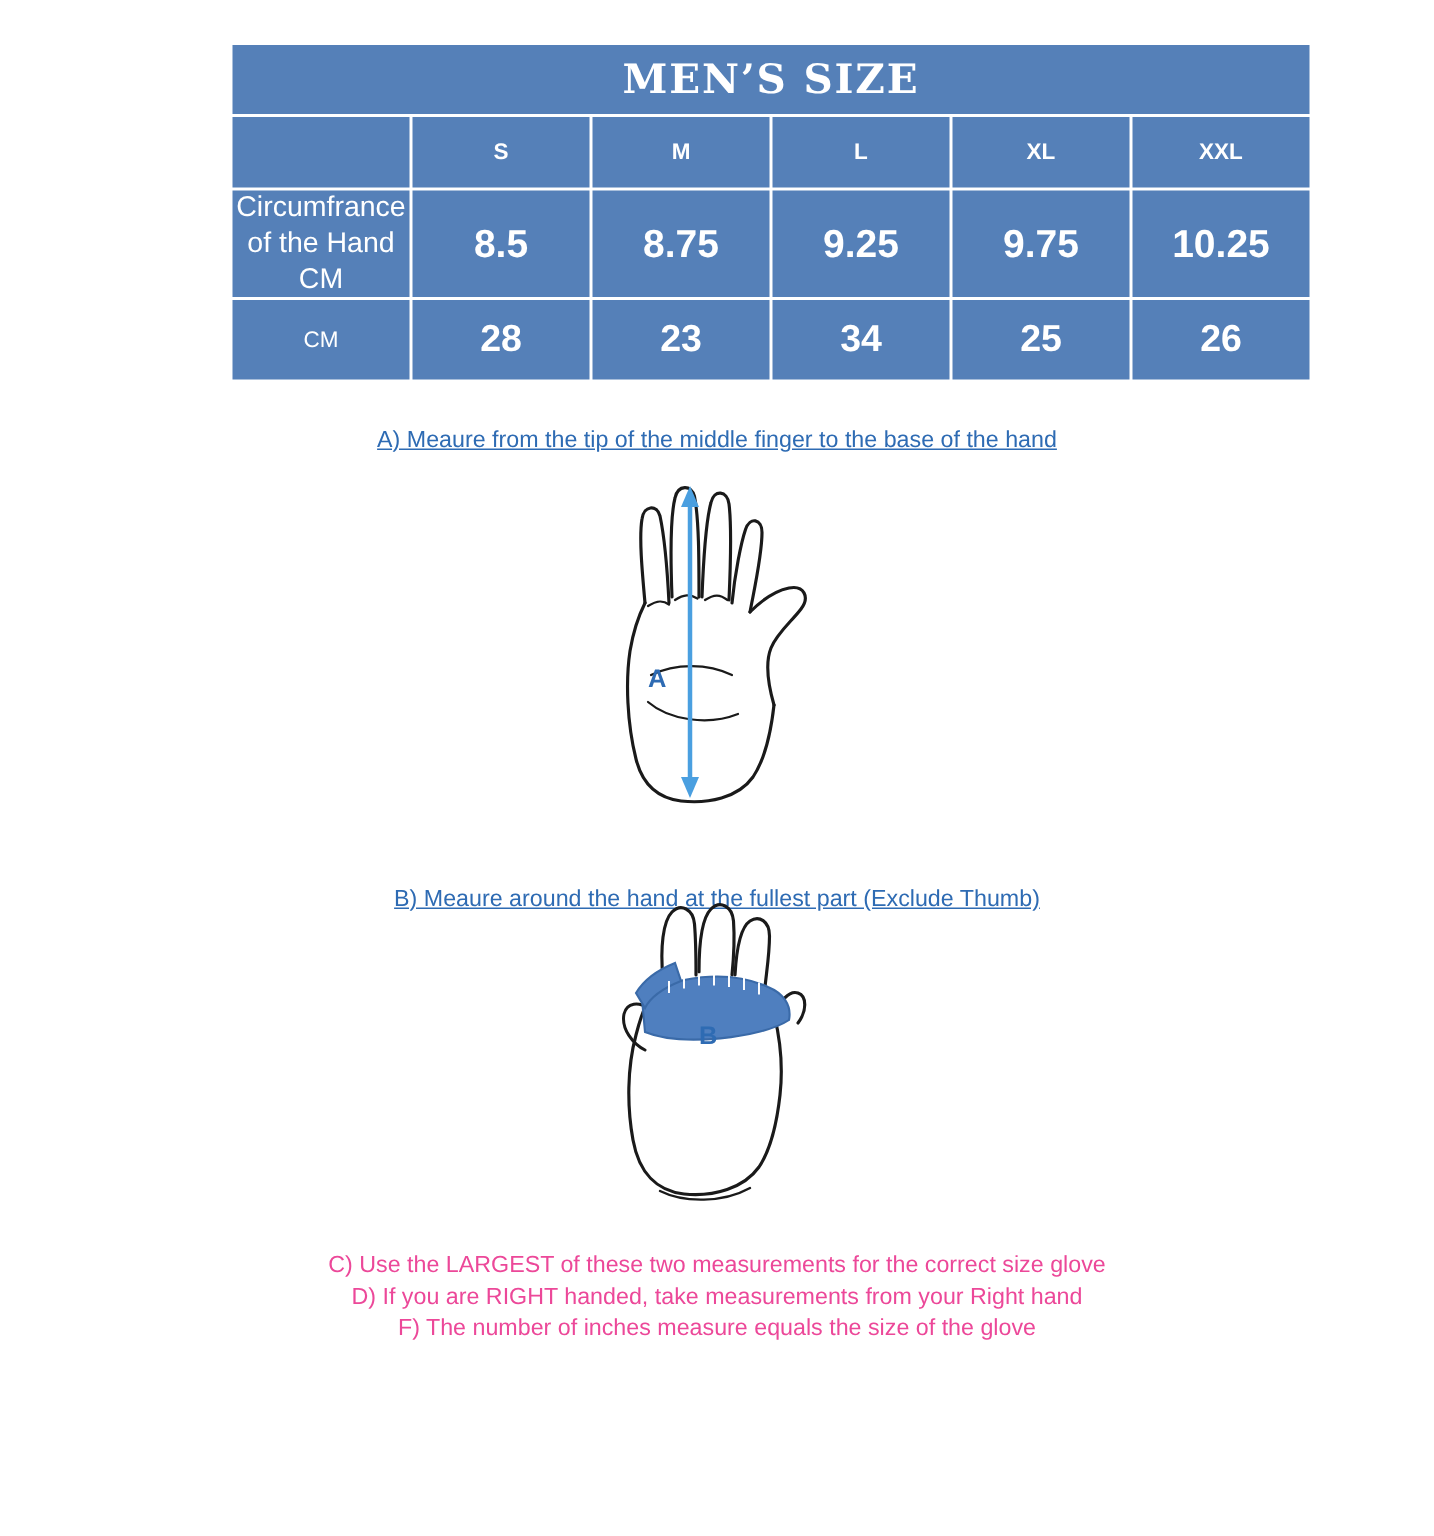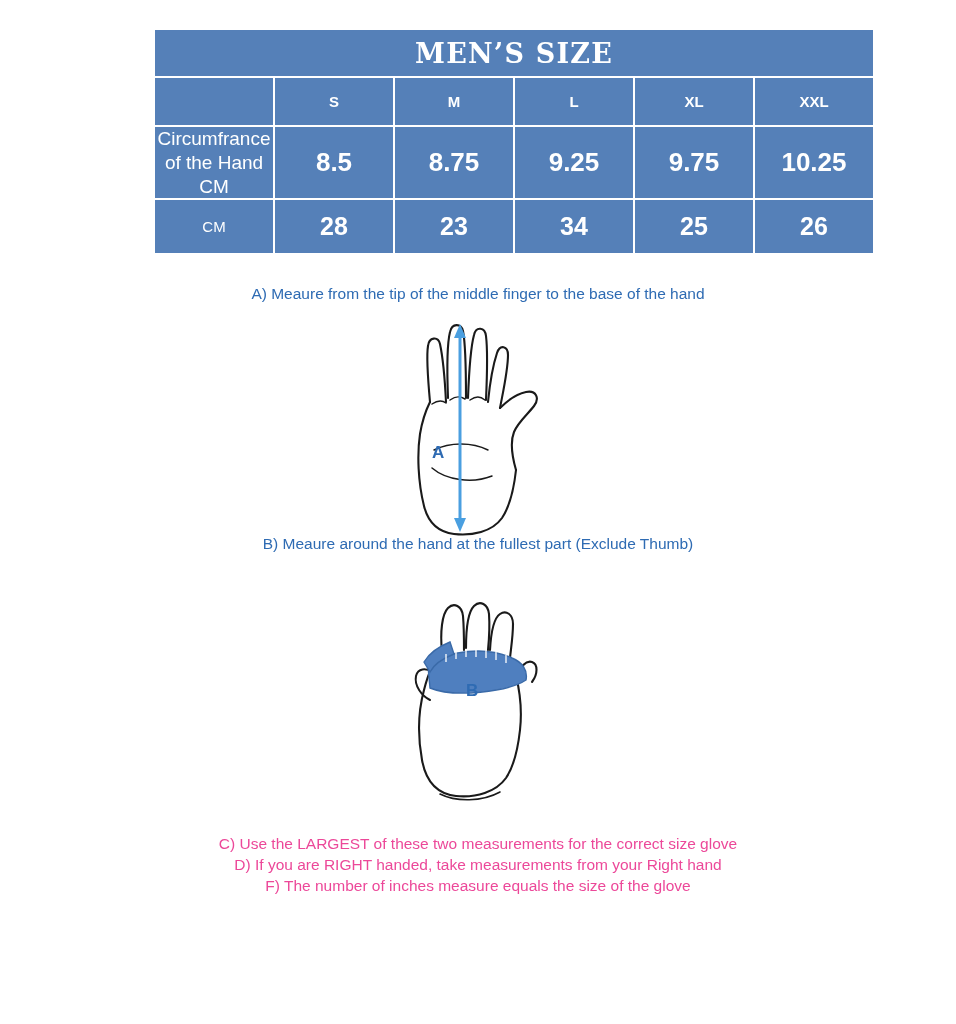--- a/index.html
+++ b/index.html
@@ -82,23 +82,24 @@
     text-align: center;
   }
 
   
   .caption {
     position: absolute;
     width: 956px;
     text-align: center;
     font-size: 15.5px;
     color: #2e6bb3;
+    text-decoration: underline;
   }
   .cap-a { top: 285px; }
-  .cap-b { top: 535px; }
+  .cap-b { top: 591px; }
 
   .footer {
     position: absolute;
     top: 833px;
     width: 956px;
     text-align: center;
     font-size: 15.5px;
     color: #ec4899;
     line-height: 21px;
   }

